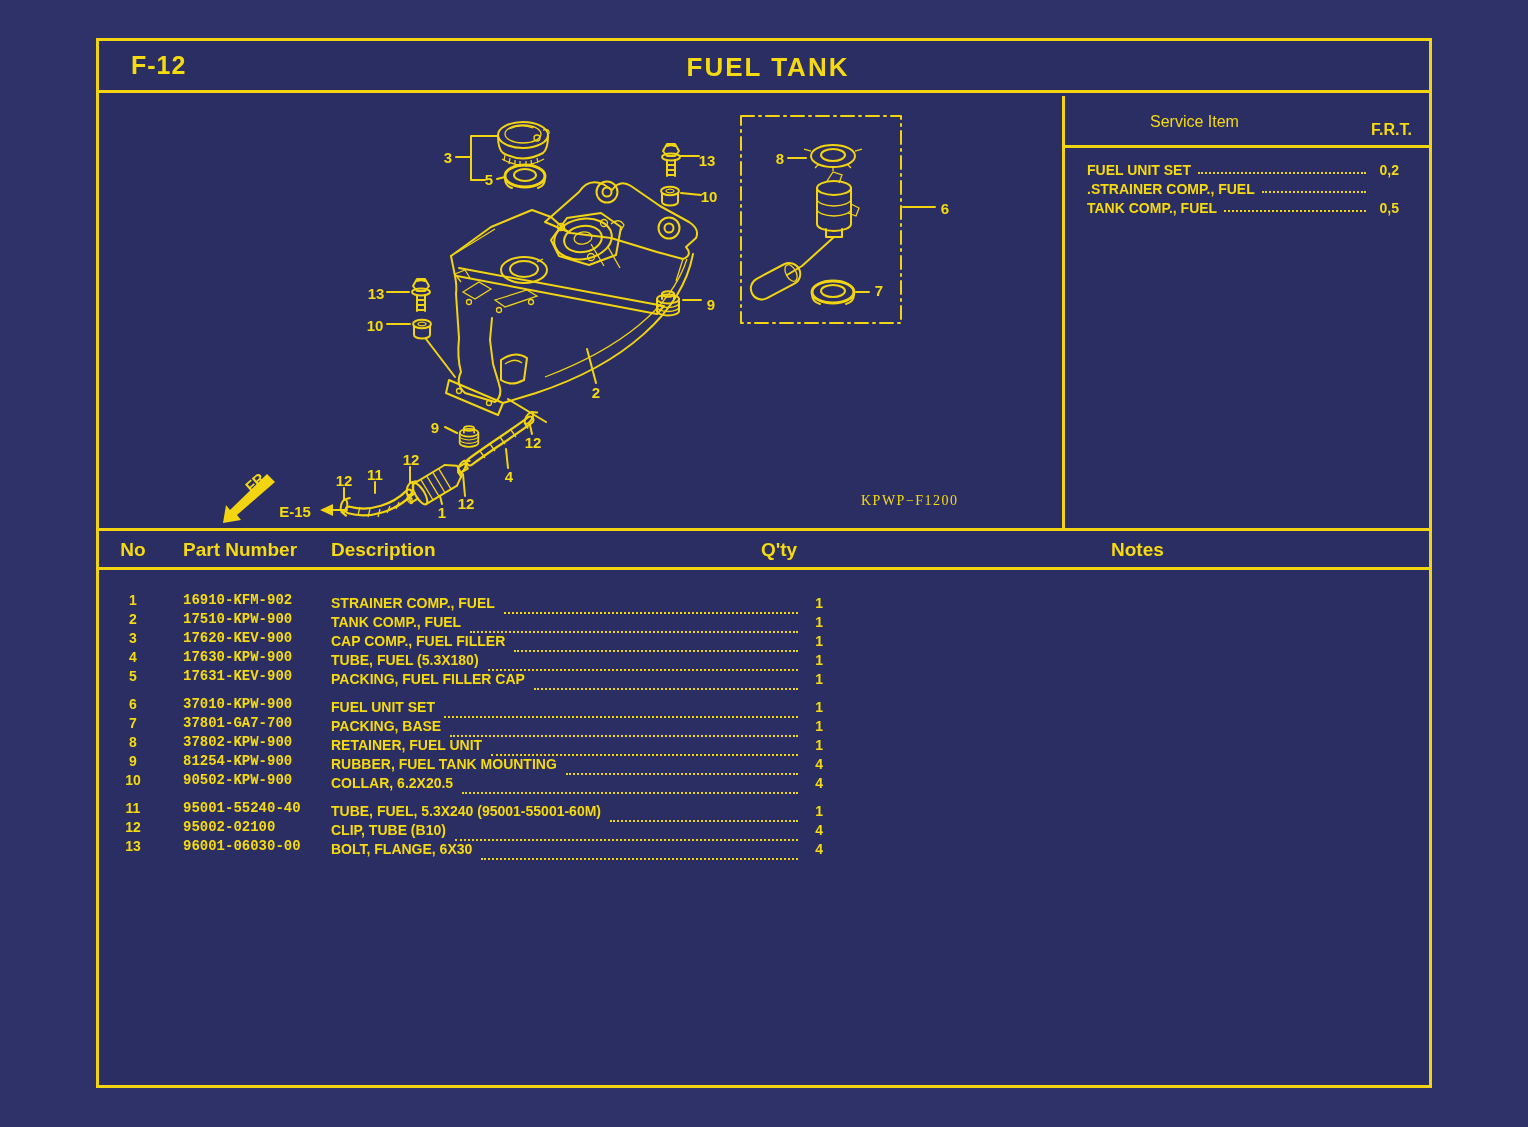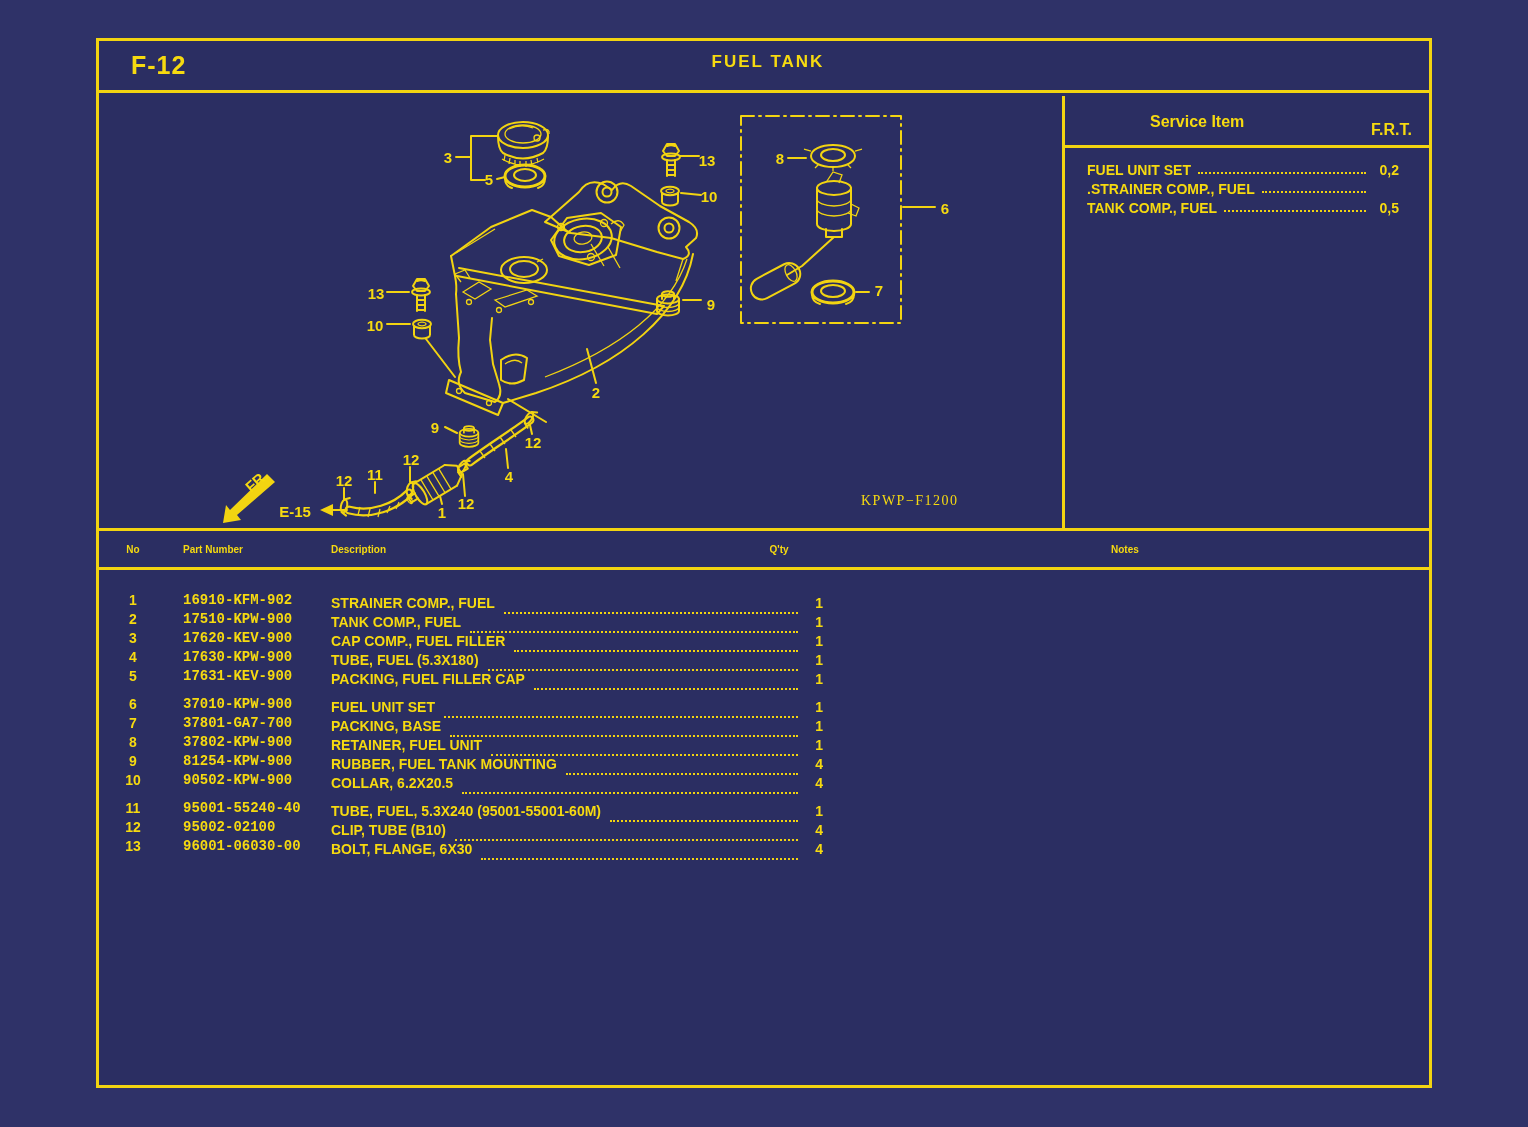--- a/index.html
+++ b/index.html
@@ -10,36 +10,36 @@
   }
   *{margin:0;padding:0;box-sizing:border-box;}
   html,body{background:var(--navy2);}
   body{font-family:"Liberation Sans",sans-serif;}
   .page{position:relative;width:1528px;height:1127px;background:var(--navy2);overflow:hidden;}
   .frame{position:absolute;left:96px;top:38px;width:1336px;height:1050px;
          border:3px solid var(--yl);background:var(--navy);}
   
   .hdr{position:absolute;left:0;top:0;right:0;height:52px;border-bottom:3px solid var(--yl);}
   .hdr .code{position:absolute;left:32px;top:10px;font-size:25px;font-weight:bold;color:var(--yl2);letter-spacing:1px;}
-  .hdr .title{position:absolute;left:8px;right:0;top:11px;text-align:center;font-size:17px;font-weight:bold;color:var(--yl2);letter-spacing:2px;}
+  .hdr .title{position:absolute;left:8px;right:0;top:11px;text-align:center;font-size:26px;font-weight:bold;color:var(--yl2);letter-spacing:2px;}
   
   .content{position:absolute;left:0;top:55px;right:0;height:435px;border-bottom:3px solid var(--yl);}
   .diagram{position:absolute;left:0;top:0;width:963px;height:435px;}
   .diagram svg{width:100%;height:100%;display:block;}
   .service{position:absolute;left:963px;top:0;bottom:0;right:0;border-left:3px solid var(--yl);}
   .sp-hdr{position:relative;height:52px;border-bottom:3px solid var(--yl);}
-  .sp-hdr .sp-title{position:absolute;left:85px;top:0;line-height:52px;font-size:16px;font-weight:bold;color:var(--yl2);}
+  .sp-hdr .sp-title{position:absolute;left:85px;top:0;line-height:52px;font-size:16px;font-weight:normal;color:var(--yl2);}
   .sp-hdr .sp-frt{position:absolute;right:17px;top:8px;line-height:52px;font-size:16px;font-weight:bold;color:var(--yl2);}
   .sp-rows{padding:12px 30px 0 22px;}
   .sp-row{display:flex;align-items:center;height:19px;font-size:14px;font-weight:bold;color:var(--yl2);white-space:nowrap;}
   .sp-row .leader{flex:1;margin:0 7px;border-bottom:2px dotted var(--yl);transform:translateY(3px);}
   .sp-row .val{min-width:26px;text-align:right;}
   
   .thead{position:absolute;left:0;top:490px;right:0;height:39px;border-bottom:3px solid var(--yl);}
-  .thead span{position:absolute;top:0;line-height:37px;font-size:10px;font-weight:bold;color:var(--yl2);}
+  .thead span{position:absolute;top:0;line-height:37px;font-size:19px;font-weight:bold;color:var(--yl2);}
   .th-no{left:14px;width:40px;text-align:center;}
   .th-pn{left:84px;}
   .th-desc{left:232px;}
   .th-qty{left:652px;width:56px;text-align:center;}
   .th-notes{left:1012px;}
   .tbody{position:absolute;left:0;top:532px;right:0;bottom:0;padding-top:19px;}
   .prow{position:relative;height:19px;font-size:14px;font-weight:bold;color:var(--yl2);white-space:nowrap;}
   .prow .c-no{position:absolute;left:14px;width:40px;text-align:center;}
   .prow .c-pn{position:absolute;left:84px;font-family:Liberation Mono, monospace;}
   .prow .c-mid{position:absolute;left:232px;width:492px;display:flex;align-items:flex-end;height:19px;}

